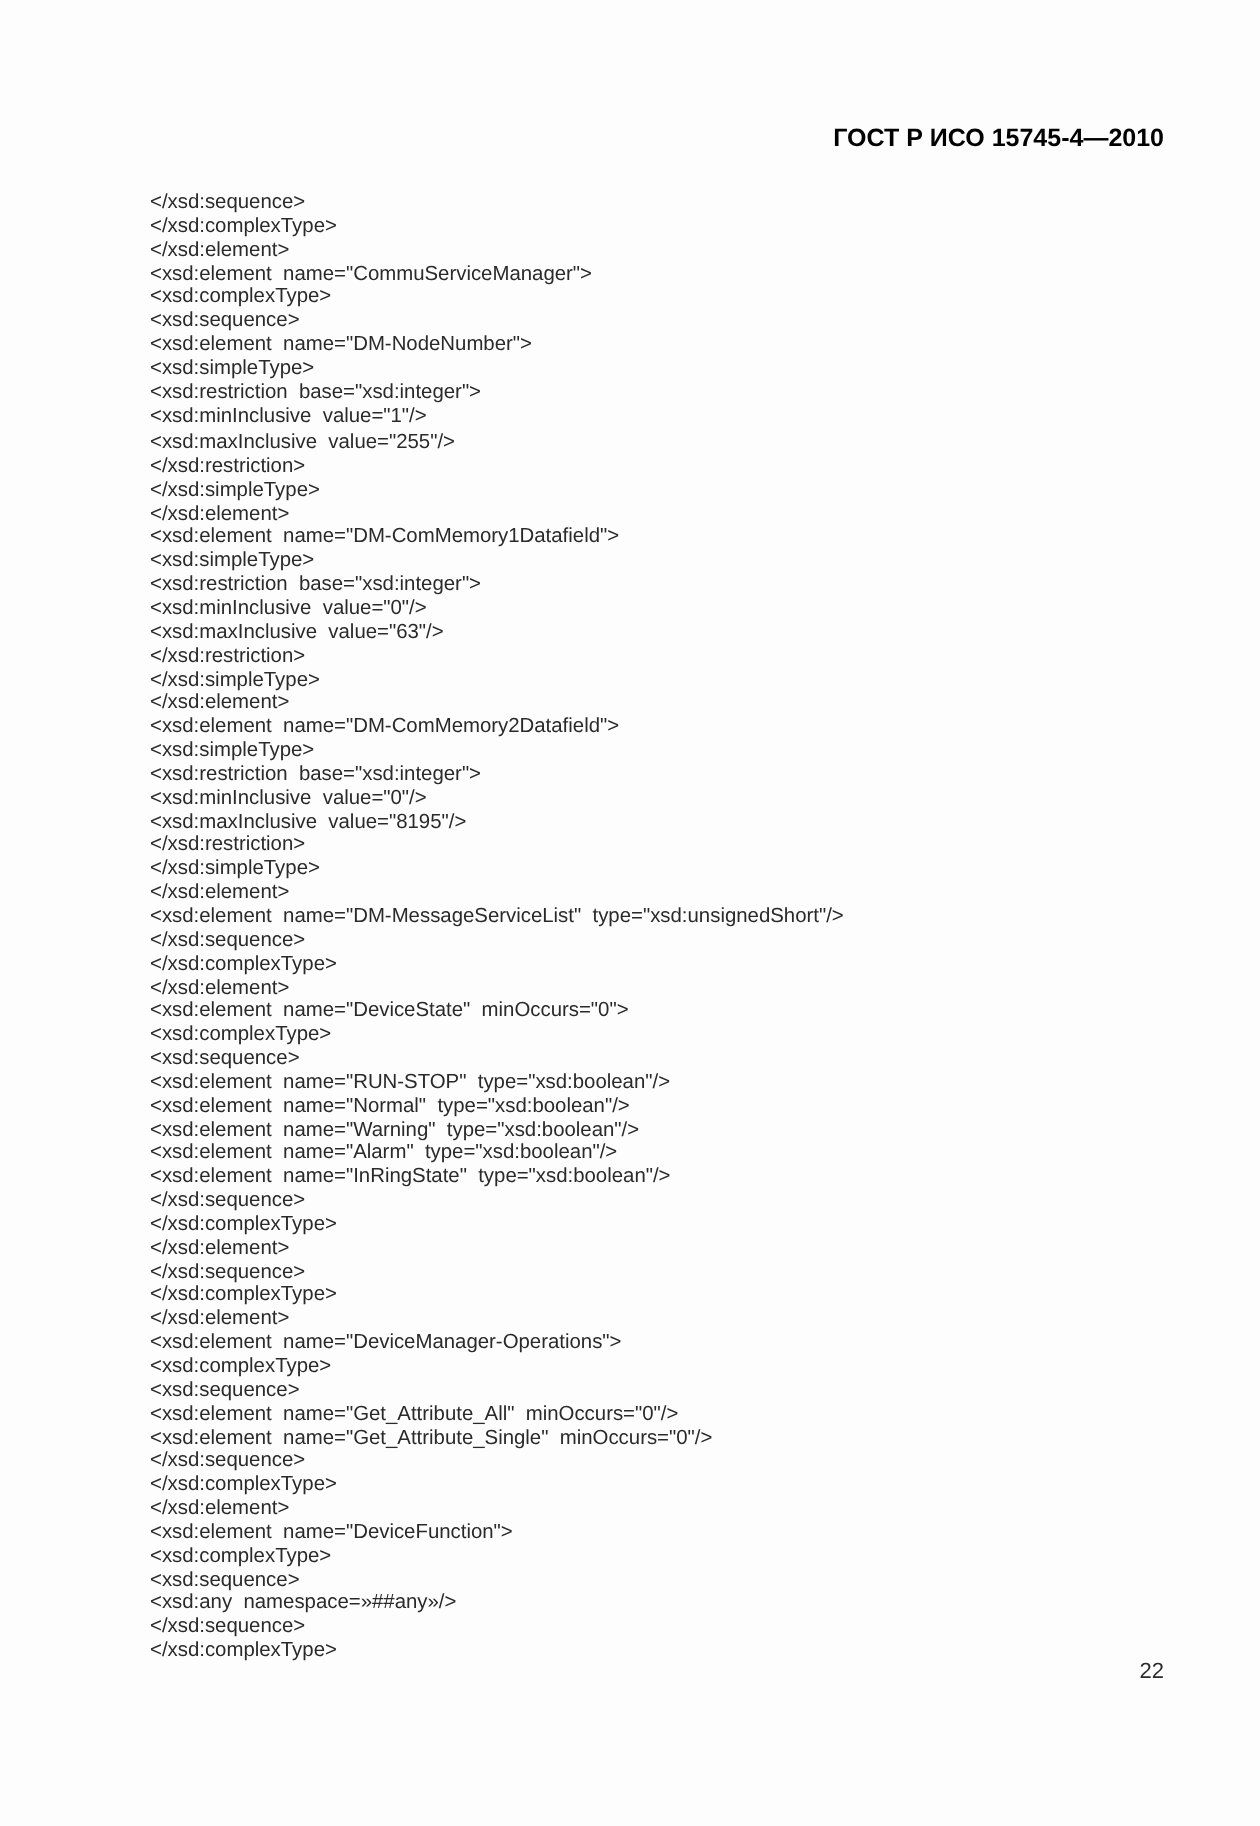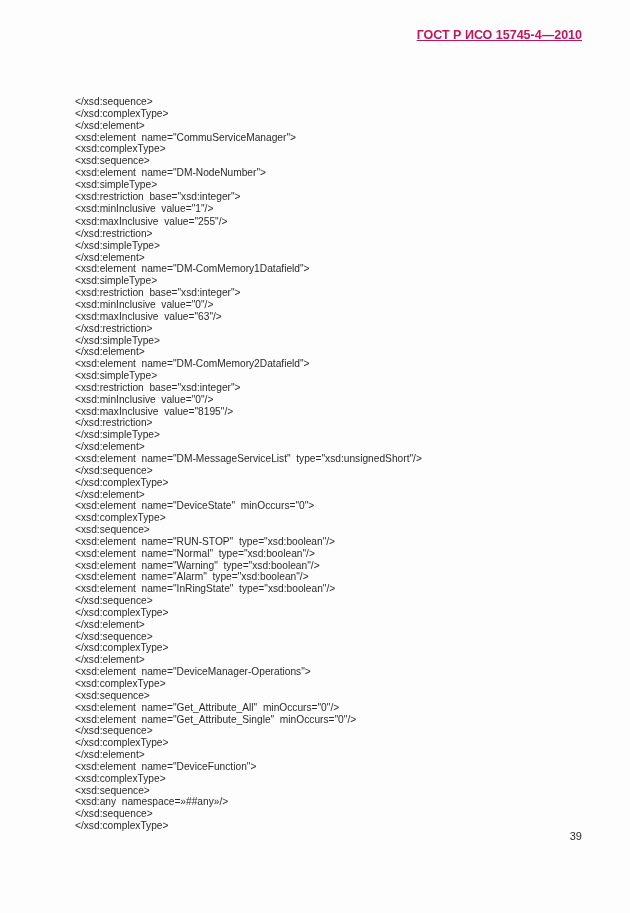--- a/index.html
+++ b/index.html
@@ -1,21 +1,21 @@
 <!DOCTYPE html>
 <html><head>
 <meta charset="utf-8">
 <style>
   html, body { margin: 0; padding: 0; background: #ffffff; }
   body { width: 630px; height: 913px; position: relative; overflow: hidden; }
   .page { position: absolute; left: 0; top: 0; width: 630px; height: 913px; background: #fdfdfd; }
   .header {
-    position: absolute; right: 48px; top: 28px;
+    position: absolute; right: 48px; top: 62px;
     font-family: "Liberation Sans", sans-serif; font-weight: bold;
-    font-size: 12.5px; color: #be185d; letter-spacing: 0px; text-decoration: underline;
+    font-size: 12.5px; color: #000000; letter-spacing: 0px;
   }
   .code {
     position: absolute; left: 75px; top: 80px;
     font-family: "Liberation Sans", sans-serif; font-size: 10.2px;
     color: #2a2a2a; line-height: 11.85px; white-space: pre; margin-top: 16px;
   }
   .code .line { display: block; height: 11.85px; }
   .code .gap { height: 13.5px; }
   .page-number {
     position: absolute; right: 48px; top: 830px;
@@ -23,14 +23,14 @@
   }
 </style>
 </head>
 <body>
 
 <div class="page">
   <div class="header">ГОСТ Р ИСО 15745-4—2010</div>
 
   <div class="code" id="code-block"><span class="line">&lt;/xsd:sequence&gt;</span><span class="line">&lt;/xsd:complexType&gt;</span><span class="line">&lt;/xsd:element&gt;</span><span class="line">&lt;xsd:element  name="CommuServiceManager"&gt;</span><span class="line">&lt;xsd:complexType&gt;</span><span class="line">&lt;xsd:sequence&gt;</span><span class="line">&lt;xsd:element  name="DM-NodeNumber"&gt;</span><span class="line">&lt;xsd:simpleType&gt;</span><span class="line">&lt;xsd:restriction  base="xsd:integer"&gt;</span><span class="line gap">&lt;xsd:minInclusive  value="1"/&gt;</span><span class="line">&lt;xsd:maxInclusive  value="255"/&gt;</span><span class="line">&lt;/xsd:restriction&gt;</span><span class="line">&lt;/xsd:simpleType&gt;</span><span class="line">&lt;/xsd:element&gt;</span><span class="line">&lt;xsd:element  name="DM-ComMemory1Datafield"&gt;</span><span class="line">&lt;xsd:simpleType&gt;</span><span class="line">&lt;xsd:restriction  base="xsd:integer"&gt;</span><span class="line">&lt;xsd:minInclusive  value="0"/&gt;</span><span class="line">&lt;xsd:maxInclusive  value="63"/&gt;</span><span class="line">&lt;/xsd:restriction&gt;</span><span class="line">&lt;/xsd:simpleType&gt;</span><span class="line">&lt;/xsd:element&gt;</span><span class="line">&lt;xsd:element  name="DM-ComMemory2Datafield"&gt;</span><span class="line">&lt;xsd:simpleType&gt;</span><span class="line">&lt;xsd:restriction  base="xsd:integer"&gt;</span><span class="line">&lt;xsd:minInclusive  value="0"/&gt;</span><span class="line">&lt;xsd:maxInclusive  value="8195"/&gt;</span><span class="line">&lt;/xsd:restriction&gt;</span><span class="line">&lt;/xsd:simpleType&gt;</span><span class="line">&lt;/xsd:element&gt;</span><span class="line">&lt;xsd:element  name="DM-MessageServiceList"  type="xsd:unsignedShort"/&gt;</span><span class="line">&lt;/xsd:sequence&gt;</span><span class="line">&lt;/xsd:complexType&gt;</span><span class="line">&lt;/xsd:element&gt;</span><span class="line">&lt;xsd:element  name="DeviceState"  minOccurs="0"&gt;</span><span class="line">&lt;xsd:complexType&gt;</span><span class="line">&lt;xsd:sequence&gt;</span><span class="line">&lt;xsd:element  name="RUN-STOP"  type="xsd:boolean"/&gt;</span><span class="line">&lt;xsd:element  name="Normal"  type="xsd:boolean"/&gt;</span><span class="line">&lt;xsd:element  name="Warning"  type="xsd:boolean"/&gt;</span><span class="line">&lt;xsd:element  name="Alarm"  type="xsd:boolean"/&gt;</span><span class="line">&lt;xsd:element  name="InRingState"  type="xsd:boolean"/&gt;</span><span class="line">&lt;/xsd:sequence&gt;</span><span class="line">&lt;/xsd:complexType&gt;</span><span class="line">&lt;/xsd:element&gt;</span><span class="line">&lt;/xsd:sequence&gt;</span><span class="line">&lt;/xsd:complexType&gt;</span><span class="line">&lt;/xsd:element&gt;</span><span class="line">&lt;xsd:element  name="DeviceManager-Operations"&gt;</span><span class="line">&lt;xsd:complexType&gt;</span><span class="line">&lt;xsd:sequence&gt;</span><span class="line">&lt;xsd:element  name="Get_Attribute_All"  minOccurs="0"/&gt;</span><span class="line">&lt;xsd:element  name="Get_Attribute_Single"  minOccurs="0"/&gt;</span><span class="line">&lt;/xsd:sequence&gt;</span><span class="line">&lt;/xsd:complexType&gt;</span><span class="line">&lt;/xsd:element&gt;</span><span class="line">&lt;xsd:element  name="DeviceFunction"&gt;</span><span class="line">&lt;xsd:complexType&gt;</span><span class="line">&lt;xsd:sequence&gt;</span><span class="line">&lt;xsd:any  namespace=»##any»/&gt;</span><span class="line">&lt;/xsd:sequence&gt;</span><span class="line">&lt;/xsd:complexType&gt;</span></div>
 
-  <div class="page-number">39</div>
+  <div class="page-number">22</div>
 </div>
 
 </body></html>

